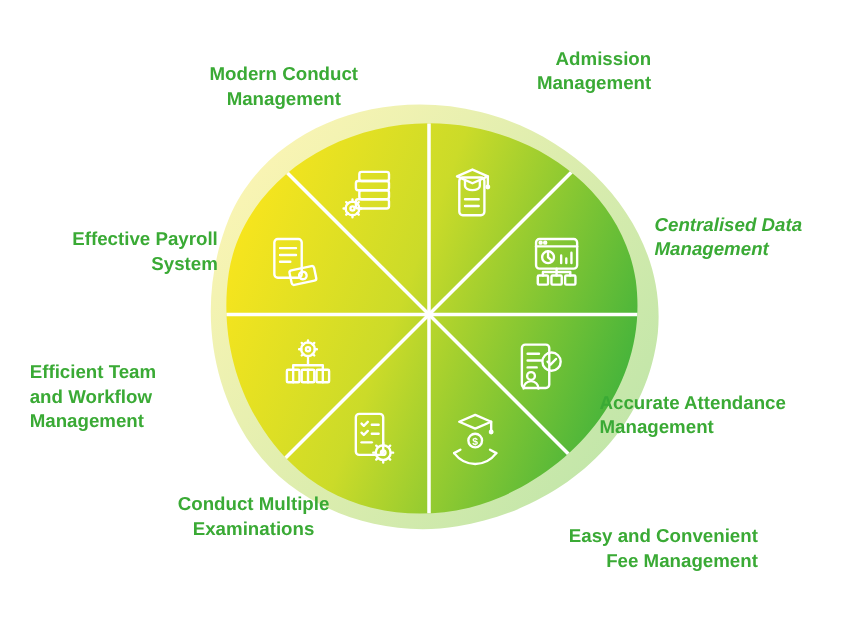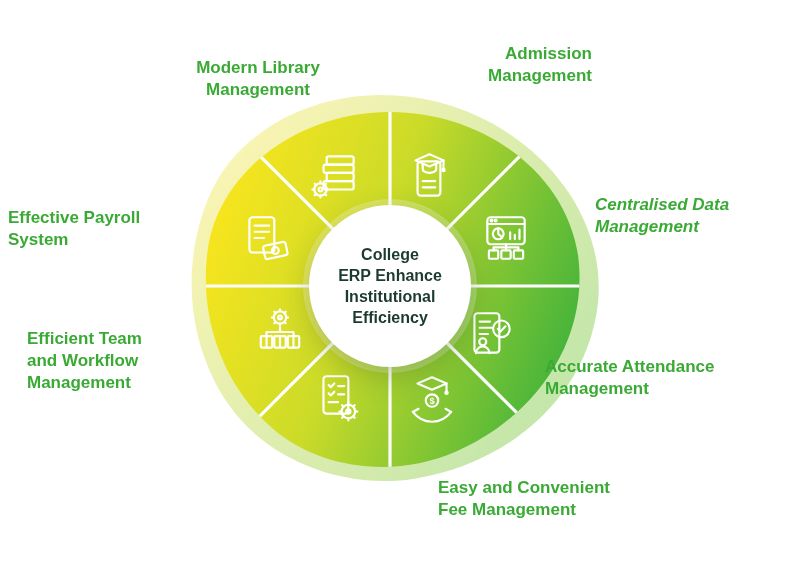--- a/index.html
+++ b/index.html
@@ -9,24 +9,24 @@
     position:absolute;left:309px;top:205px;width:162px;height:162px;border-radius:50%;
     background:#fff;box-shadow:0 10px 30px rgba(50,80,40,.28), 0 0 0 6px rgba(255,255,255,.25);
     display:flex;align-items:center;justify-content:center;text-align:center;
   }
   .center-title{font-size:16px;font-weight:bold;color:#1d3a30;line-height:1.32;white-space:pre-line;}
   .label{position:absolute;font-size:17px;font-weight:bold;color:#3aaa35;line-height:1.3;white-space:pre-line;}
   .lbl-modern{left:148px;top:57px;width:220px;text-align:center;}
   .lbl-admission{left:372px;top:43px;width:220px;text-align:right;}
   .lbl-central{left:595px;top:194px;width:190px;text-align:left;font-style:italic;}
   .lbl-attend{left:545px;top:356px;width:240px;text-align:left;}
-  .lbl-fee{left:438px;top:477px;width:225px;text-align:left;}
+  .lbl-fee{left:464px;top:477px;width:225px;text-align:right;}
   .lbl-exam{left:118px;top:448px;width:225px;text-align:center;}
   .lbl-team{left:27px;top:328px;width:200px;text-align:left;}
-  .lbl-payroll{left:8px;top:207px;width:190px;text-align:left;}
+  .lbl-payroll{left:8px;top:207px;width:190px;text-align:right;}
   .icon{position:absolute;width:56px;height:56px;}
   .ic-payroll{left:238px;top:210px;}
   .ic-library{left:308px;top:148px;}
   .ic-admission{left:402px;top:150px;}
   .ic-data{left:478px;top:210px;}
   .ic-attend{left:462px;top:306px;}
   .ic-fee{left:404px;top:372px;}
   .ic-exam{left:310px;top:370px;}
   .ic-workflow{left:252px;top:304px;}
 </style>
@@ -142,36 +142,32 @@
 
   <svg class="icon ic-payroll" viewBox="0 0 54 54" fill="none" stroke="#fff" stroke-width="2.1" stroke-linecap="round" stroke-linejoin="round">
     <rect x="11" y="7" width="24" height="34" rx="3"></rect>
     <path d="M16 15h14M16 21h14M16 27h9"></path>
     <g transform="rotate(-12 36 39)">
       <rect x="25" y="32.5" width="22" height="13" rx="2"></rect>
       <circle cx="36" cy="39" r="3.3"></circle>
     </g>
   </svg>
 
-  <div class="center-circle">
-    <div class="center-title">College
-ERP Enhance
-Institutional
-Efficiency</div>
-  </div>
 
-  <div class="label lbl-modern">Modern Library
+  <div class="label lbl-modern">Modern Conduct
 Management</div>
   <div class="label lbl-admission">Admission
 Management</div>
   <div class="label lbl-central">Centralised Data
 Management</div>
   <div class="label lbl-attend">Accurate Attendance
 Management</div>
   <div class="label lbl-fee">Easy and Convenient
 Fee Management</div>
+  <div class="label lbl-exam">Conduct Multiple
+Examinations</div>
   <div class="label lbl-team">Efficient Team
 and Workflow
 Management</div>
   <div class="label lbl-payroll">Effective Payroll
 System</div>
 
 </div>
 
 </body></html>

